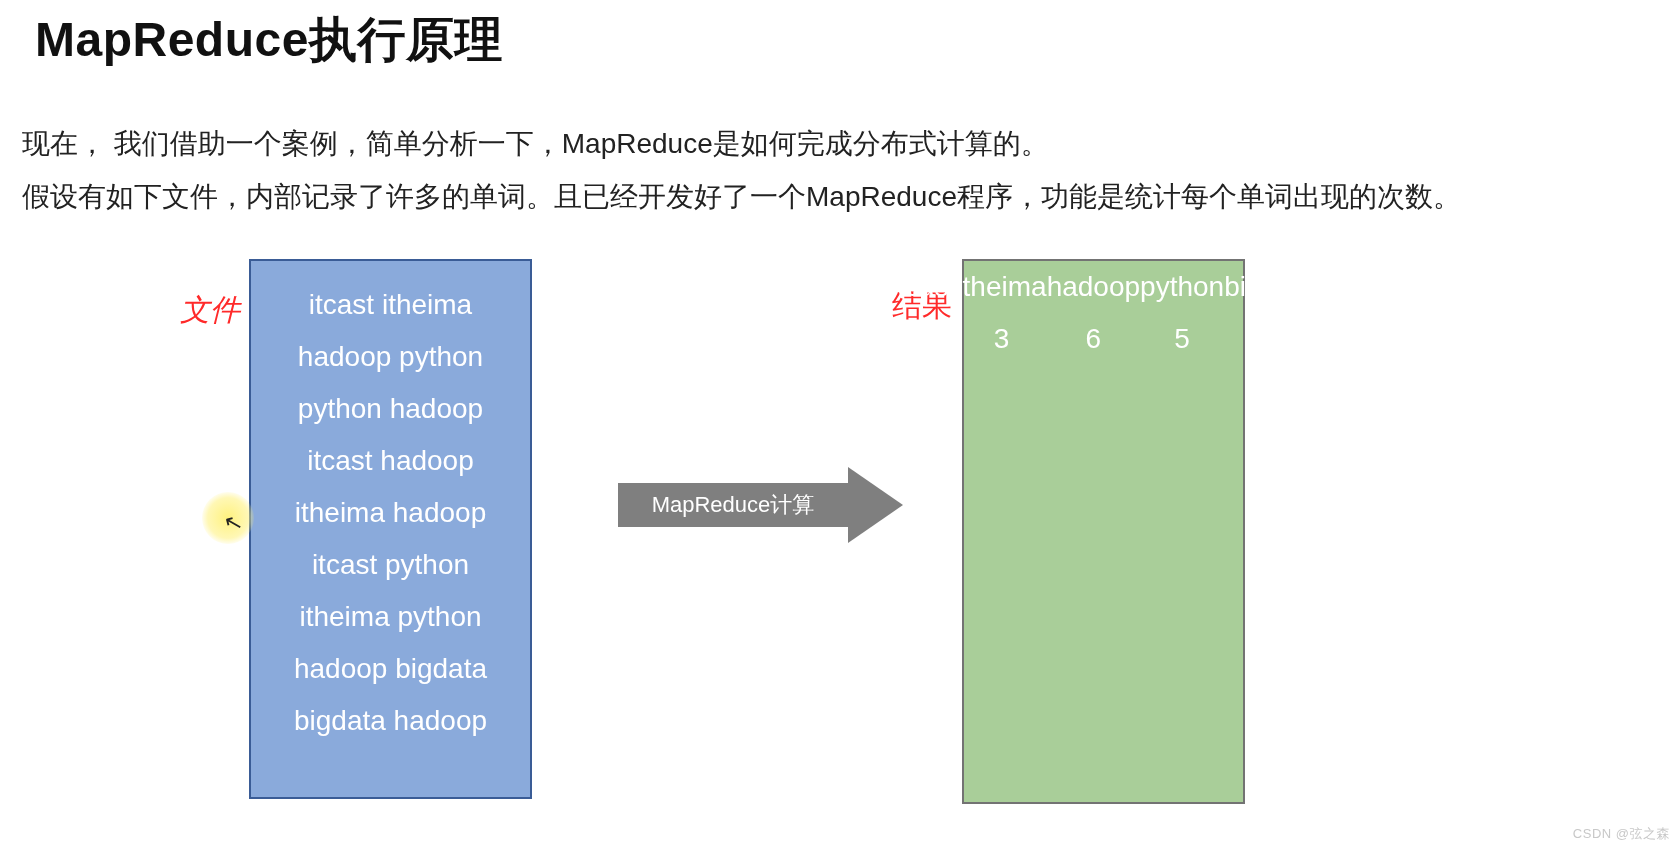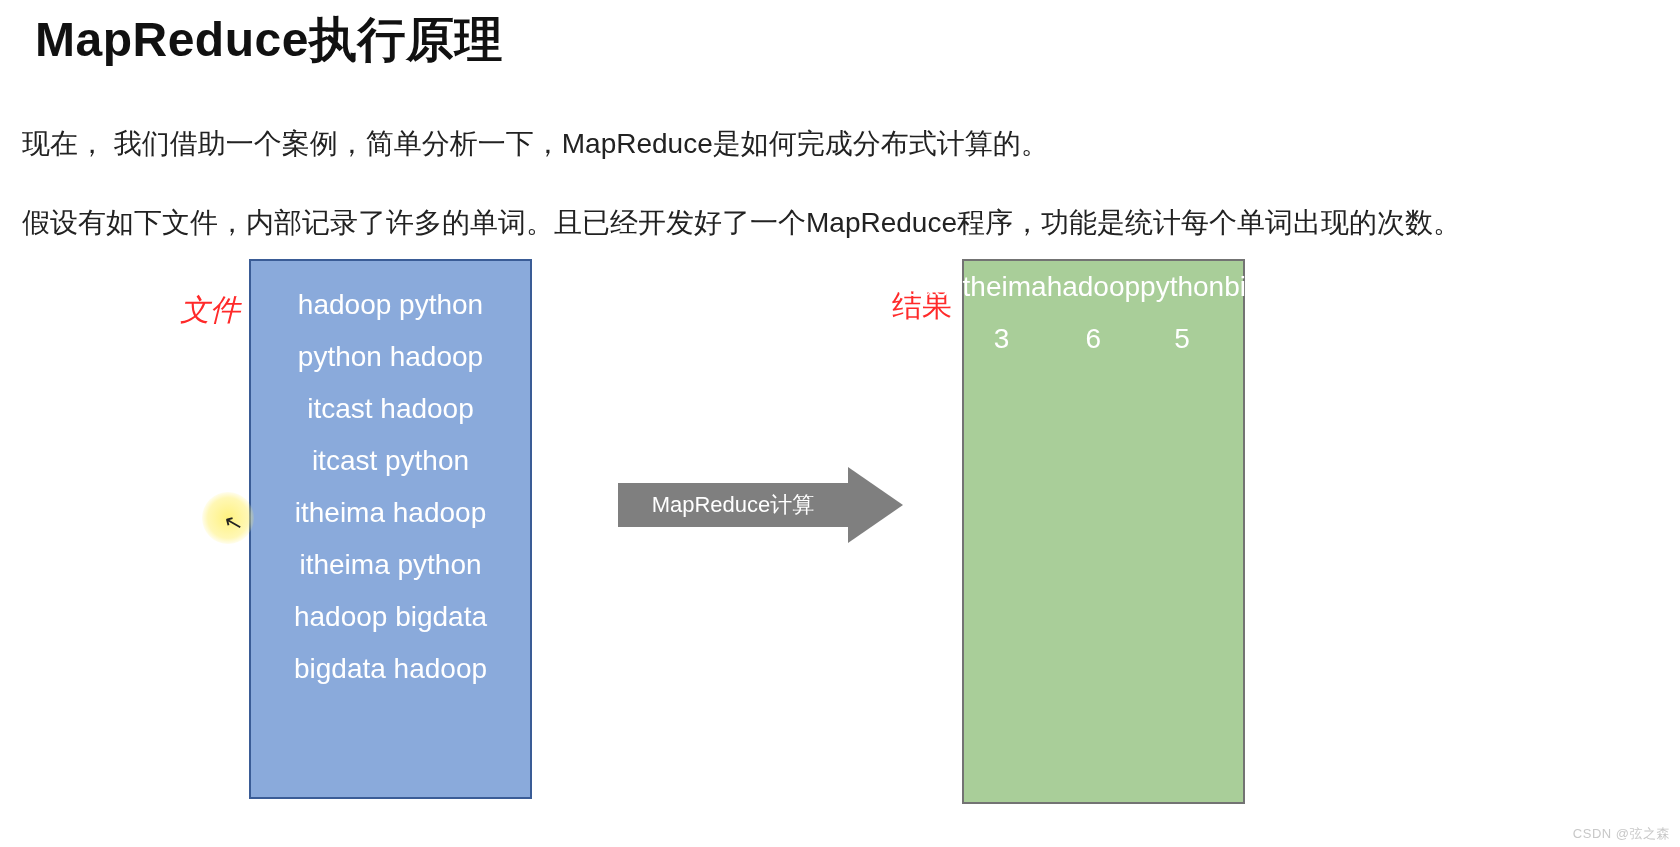--- a/index.html
+++ b/index.html
@@ -24,21 +24,21 @@
   .para1 {
     position: absolute;
     left: 22px;
     top: 125px;
     font-size: 28px;
     color: #222;
   }
   .para2 {
     position: absolute;
     left: 22px;
-    top: 204px;
+    top: 178px;
     font-size: 28px;
     color: #222;
   }
   .label-red {
     color: #ff2a2a;
     font-size: 30px;
     position: absolute;
   }
   .file-label { left: 180px; top: 290px; font-style: italic; }
   .result-label { left: 892px; top: 286px; font-family: Liberation Serif, serif; }
@@ -140,25 +140,26 @@
 <body>
 
 <div class="title">MapReduce执行原理</div>
 <div class="para1">现在，  我们借助一个案例，简单分析一下，MapReduce是如何完成分布式计算的。</div>
 <div class="para2">假设有如下文件，内部记录了许多的单词。且已经开发好了一个MapReduce程序，功能是统计每个单词出现的次数。</div>
 
 <div class="label-red file-label">文件</div>
 <div class="label-red result-label">结果</div>
 
 <div class="file-box">
+  <div>itcast itheima</div>
   <div>hadoop python</div>
   <div>python hadoop</div>
   <div>itcast hadoop</div>
+  <div>itheima hadoop</div>
   <div>itcast python</div>
-  <div>itheima hadoop</div>
   <div>itheima python</div>
   <div>hadoop bigdata</div>
   <div>bigdata hadoop</div>
 </div>
 
 <div class="arrow">
   <div class="arrow-shaft">MapReduce计算</div>
   <div class="arrow-head"></div>
 </div>
 

